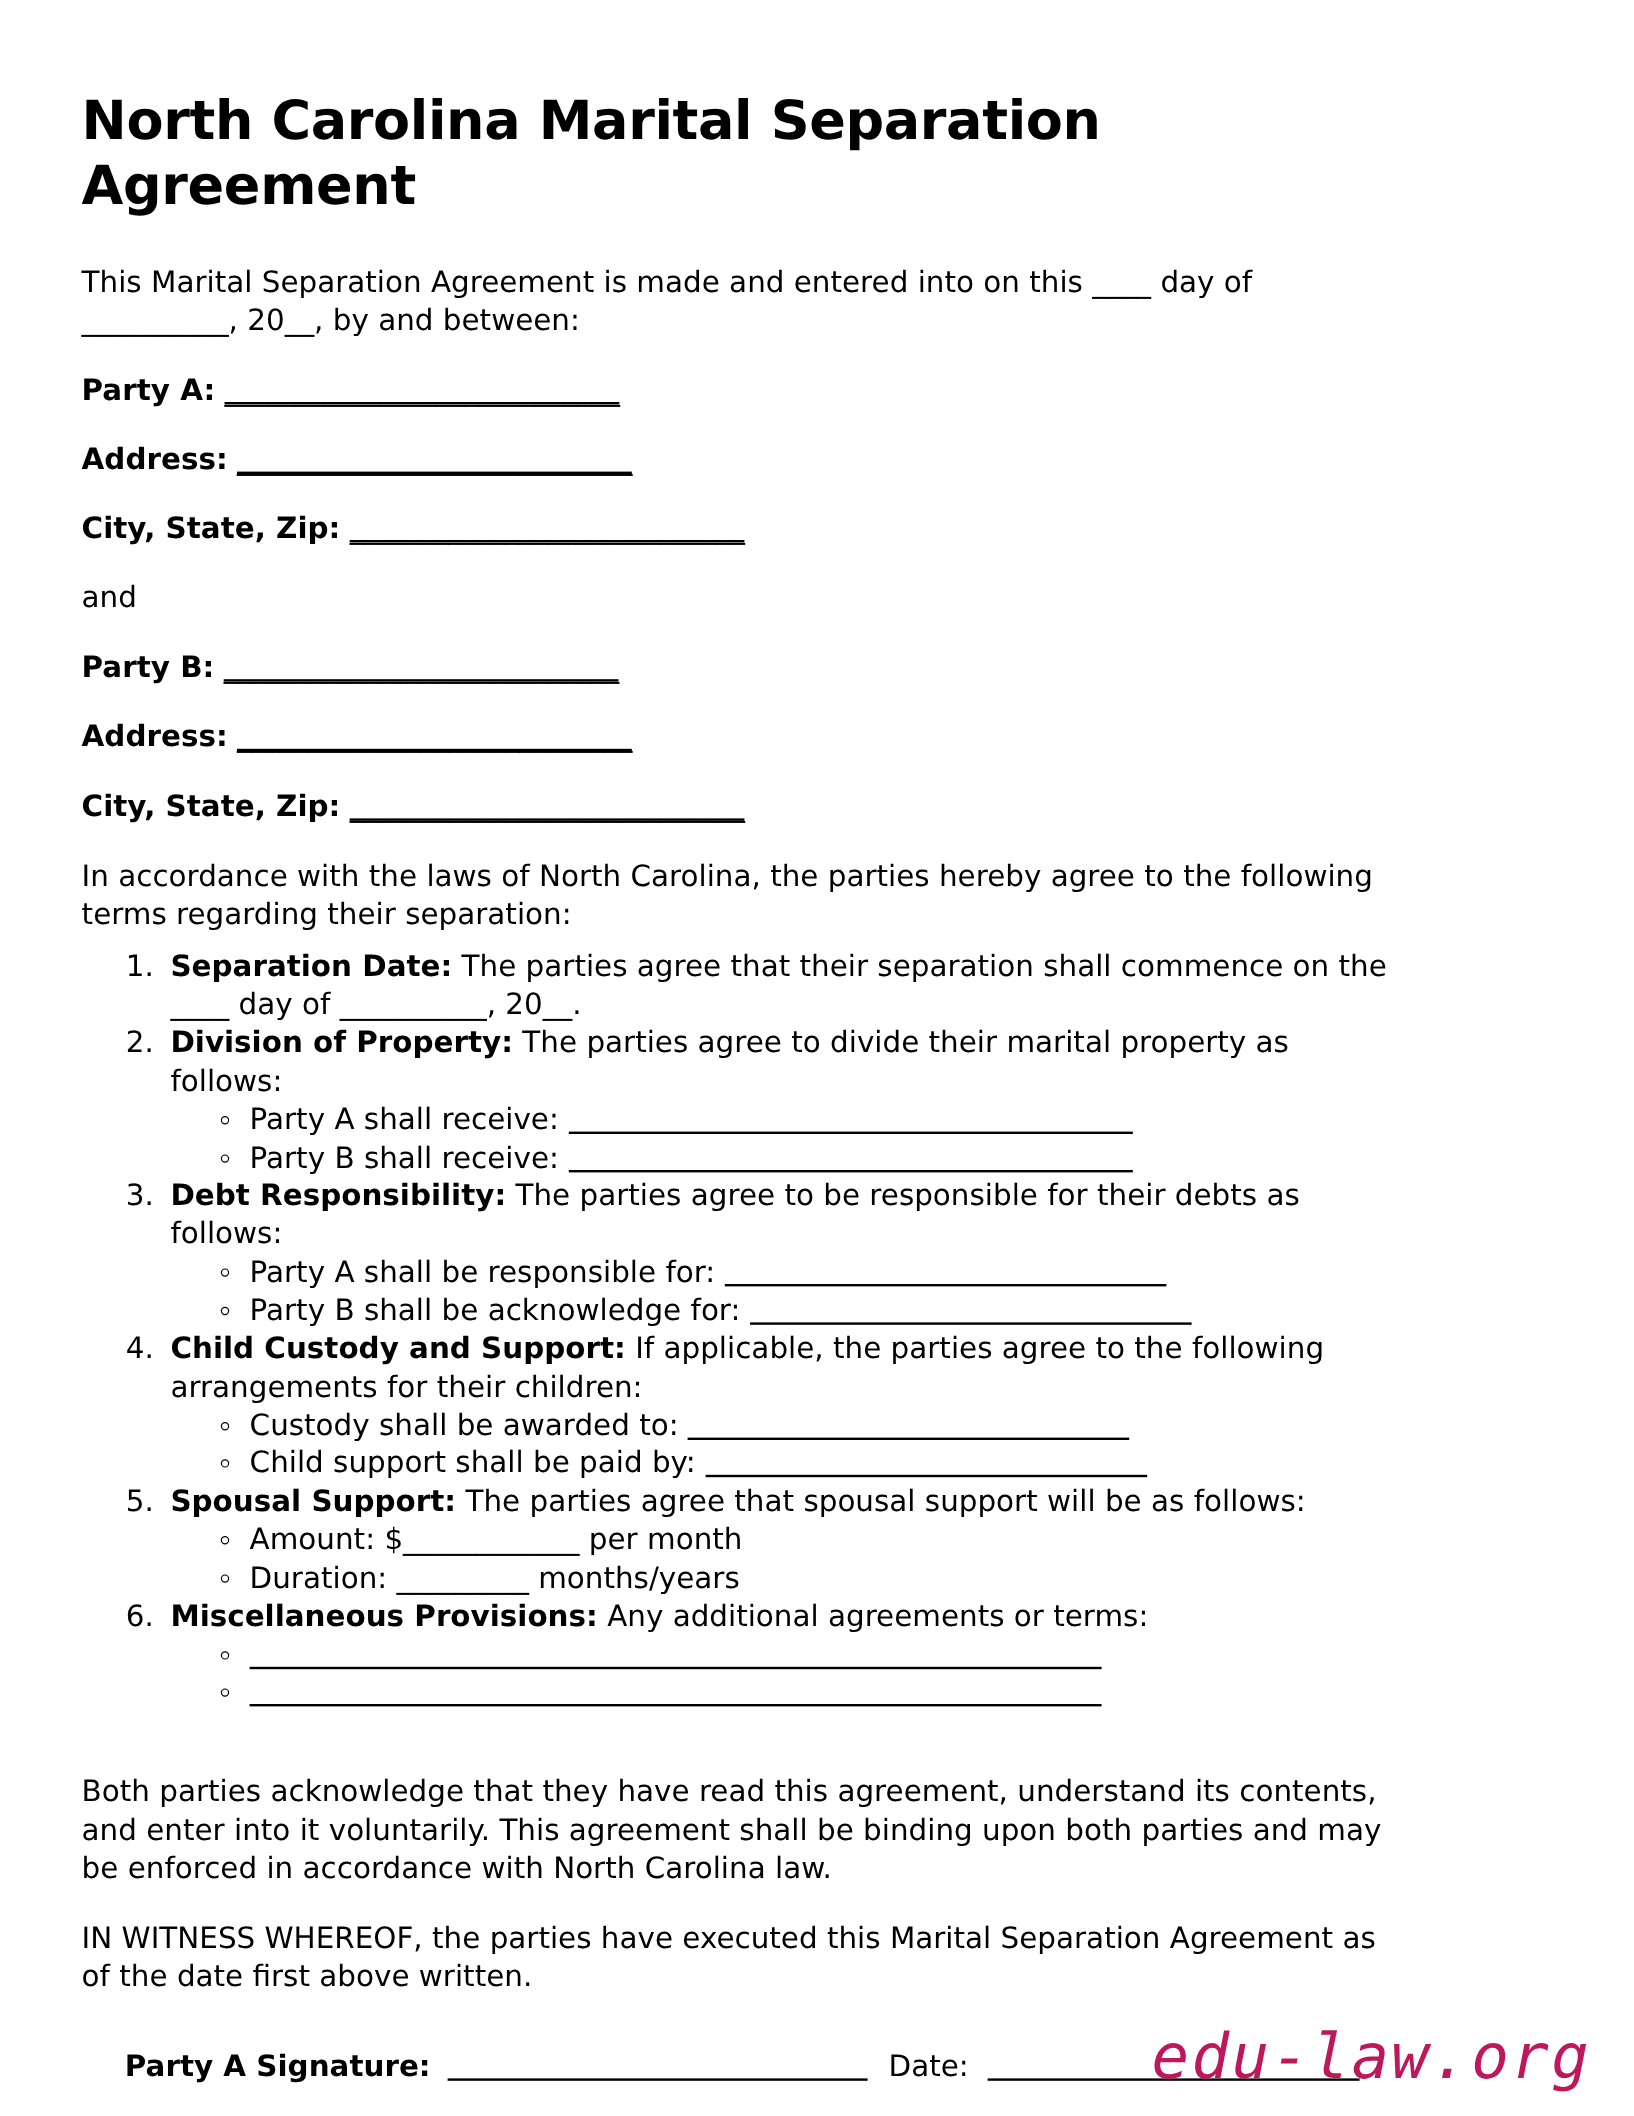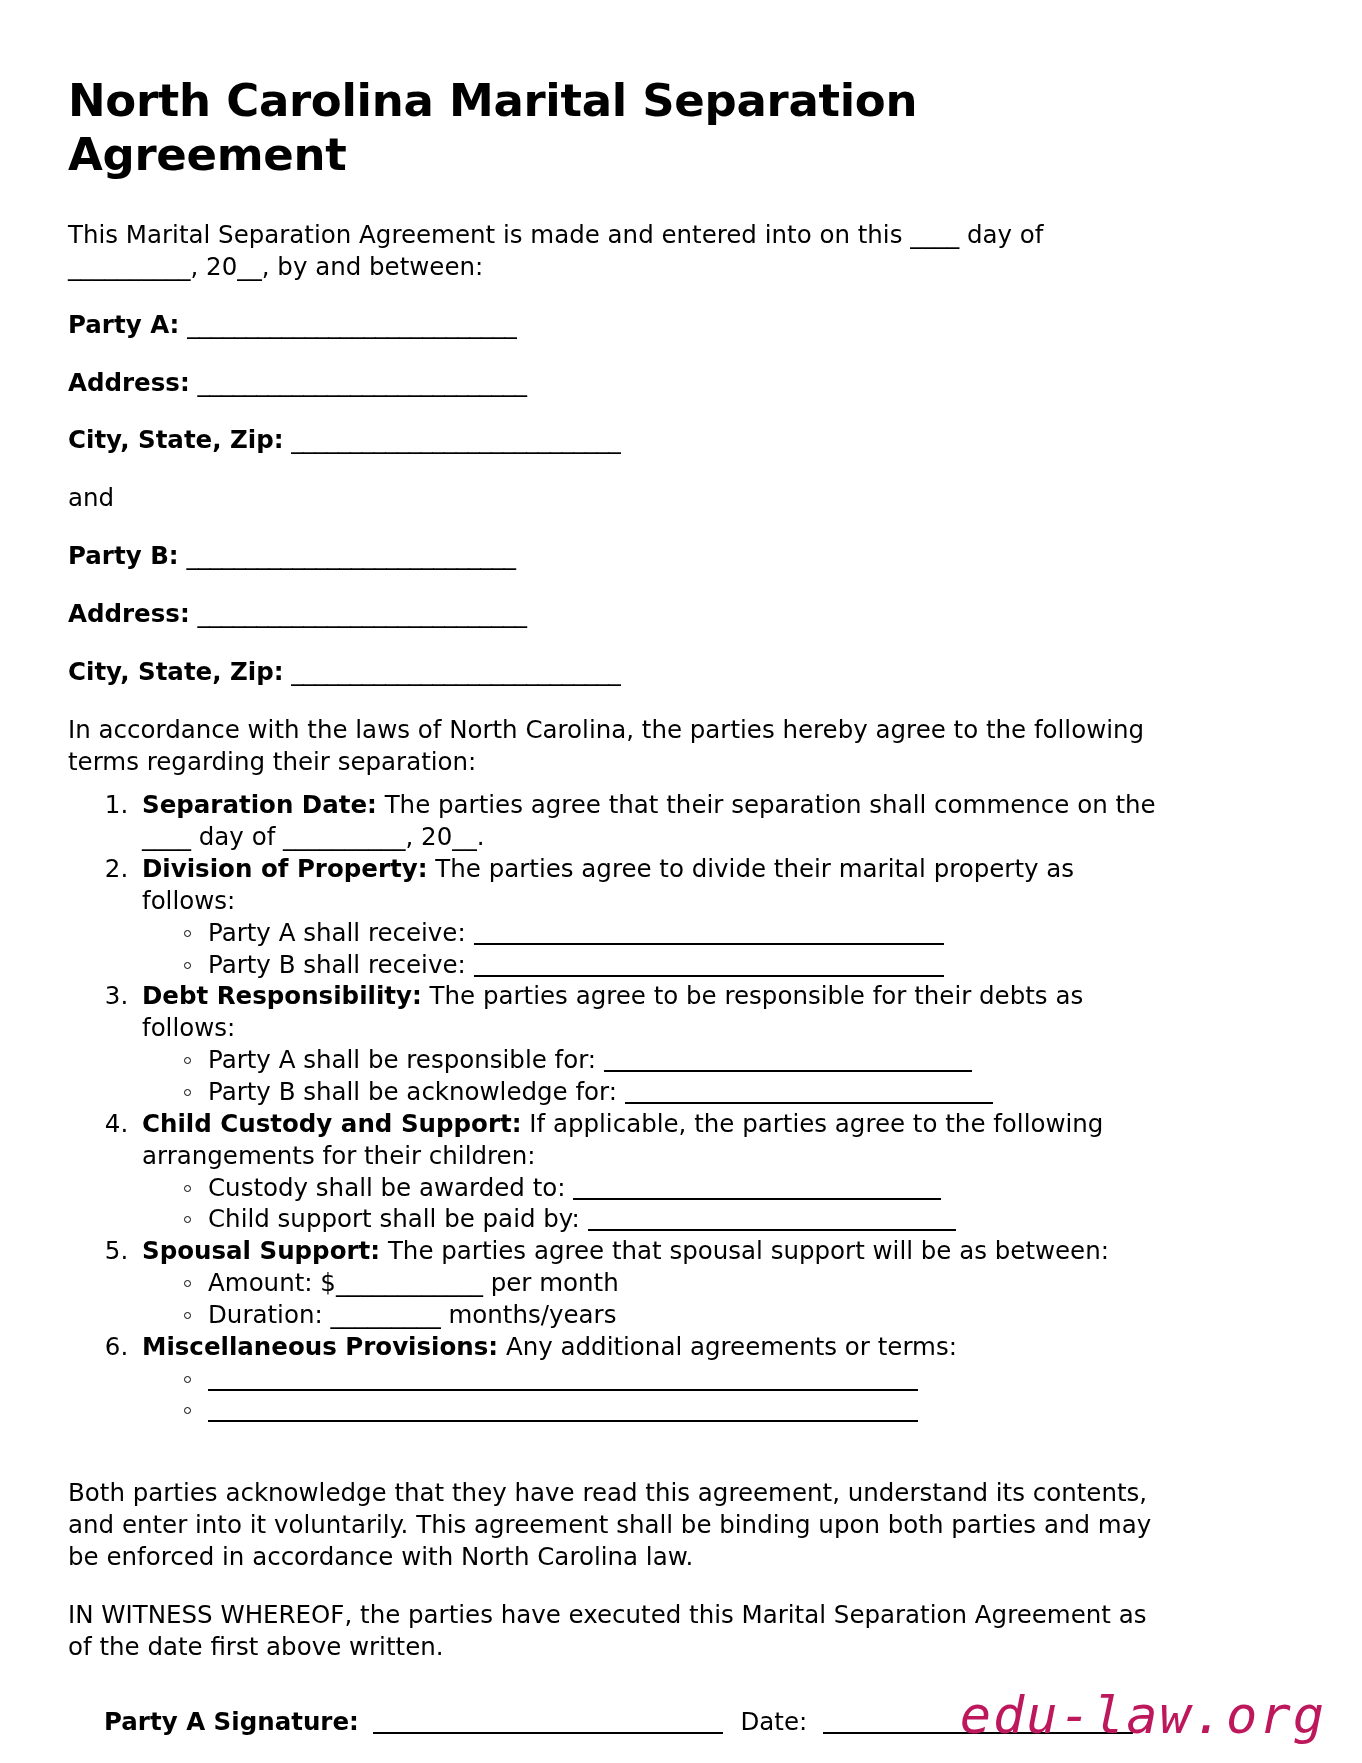--- a/index.html
+++ b/index.html
@@ -52,21 +52,21 @@
 
   .fieldline {
     font-size: 24.5px;
     line-height: 1.30;
     margin: 0 0 26px 0;
     white-space: nowrap;
   }
   .fieldline .lbl { font-weight: bold; text-align: center; }
 
   
-  .blank { letter-spacing: -0.5px; }
+  .blank { letter-spacing: -0.5px; text-decoration: underline; }
 
   
   ol.terms {
     font-size: 24.5px;
     line-height: 1.30;
     margin: 12px 0 0 0;
     padding-left: 68px;
     list-style-type: decimal;
   }
   ol.terms > li {
@@ -218,21 +218,21 @@
 
       <li>
         <span class="li-text"><b>Child Custody and Support:</b> <span>If applicable, the parties agree to the following arrangements for their children:</span></span>
         <ul class="subs">
           <li><span>Custody shall be awarded to:</span> <span class="rule w-mid"></span></li>
           <li><span>Child support shall be paid by:</span> <span class="rule w-mid"></span></li>
         </ul>
       </li>
 
       <li>
-        <span class="li-text"><b>Spousal Support:</b> <span>The parties agree that spousal support will be as between:</span></span>
+        <span class="li-text"><b>Spousal Support:</b> <span>The parties agree that spousal support will be as follows:</span></span>
         <ul class="subs">
           <li><span>Amount: $____________ per month</span></li>
           <li><span>Duration: _________ months/years</span></li>
         </ul>
       </li>
 
       <li>
         <span class="li-text"><b>Miscellaneous Provisions:</b> <span>Any additional agreements or terms:</span></span>
         <ul class="subs">
           <li><span class="rule w-misc"></span></li>

